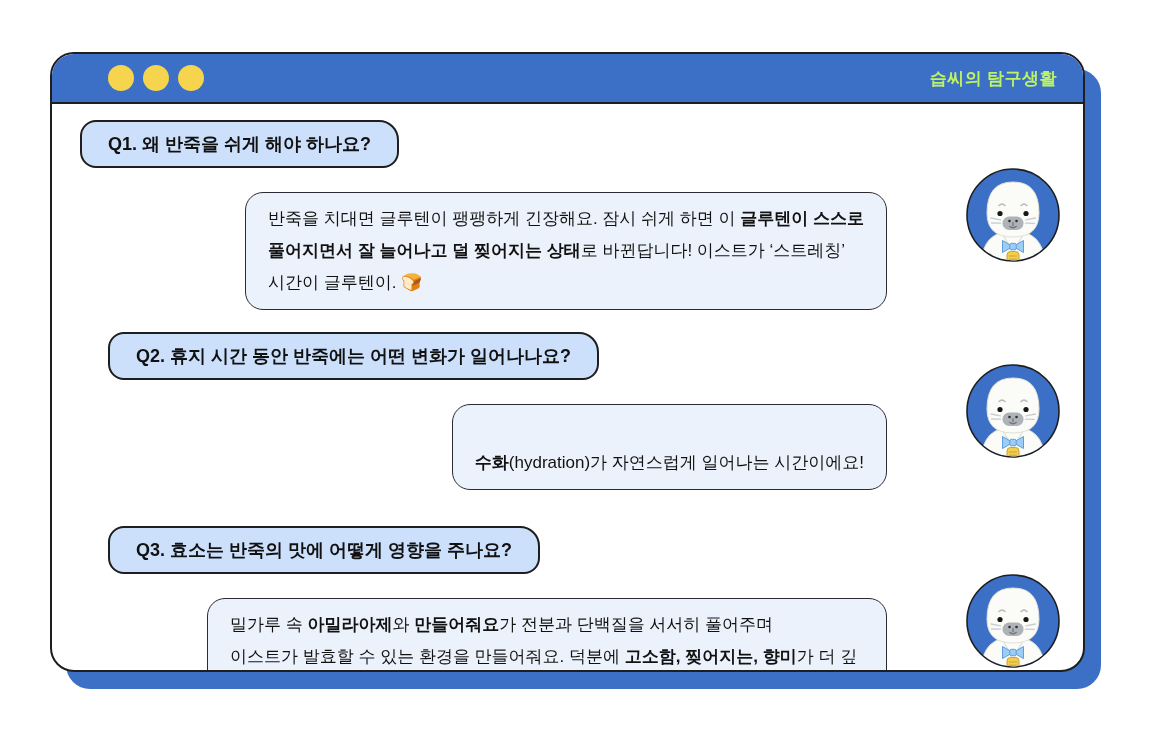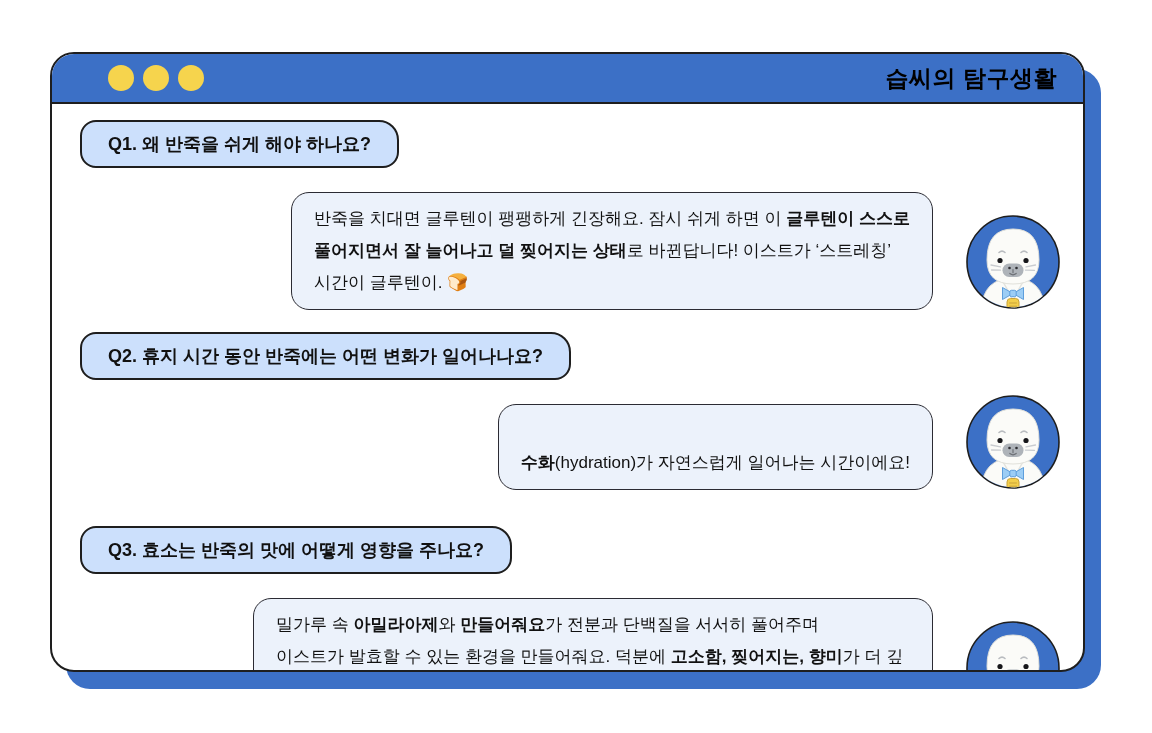--- a/index.html
+++ b/index.html
@@ -22,31 +22,31 @@
   .titlebar {
     flex: none; height: 50px;
     background: #3C70C6;
     border-bottom: 2px solid #1e1e1e;
     display: flex; align-items: center;
     padding: 0 26px 0 56px;
   }
   .dots { display: flex; gap: 9px; }
   .dot { width: 26px; height: 26px; border-radius: 50%; background: #F6D44D; }
   .window-title {
-    margin-left: auto; color: #000000;
-    font-size: 23px; font-weight: 700; letter-spacing: 0.5px;
+    margin-left: auto; color: #bef264;
+    font-size: 17px; font-weight: 700; letter-spacing: 0.5px; font-family: Liberation Serif, serif;
   }
 
   .content {
     flex: 1; display: flex; flex-direction: column;
     padding: 16px 0 14px 0;
   }
 
-  .section { display: flex; align-items: flex-end; }
-  .section + .section { margin-top: 22px; }
+  .section { display: flex; align-items: center; gap: 46px; }
+  .section + .section { margin-top: 22px; padding-left: 28px; }
   .section.s3 { margin-top: 36px; }
 
   .section-main { flex: 1; display: flex; flex-direction: column; min-width: 0; }
 
   .question-bubble {
     align-self: flex-start;
     margin-left: 28px;
     background: #CCE0FC;
     border: 2px solid #1e1e1e;
     border-radius: 16px 20px 16px 16px;

